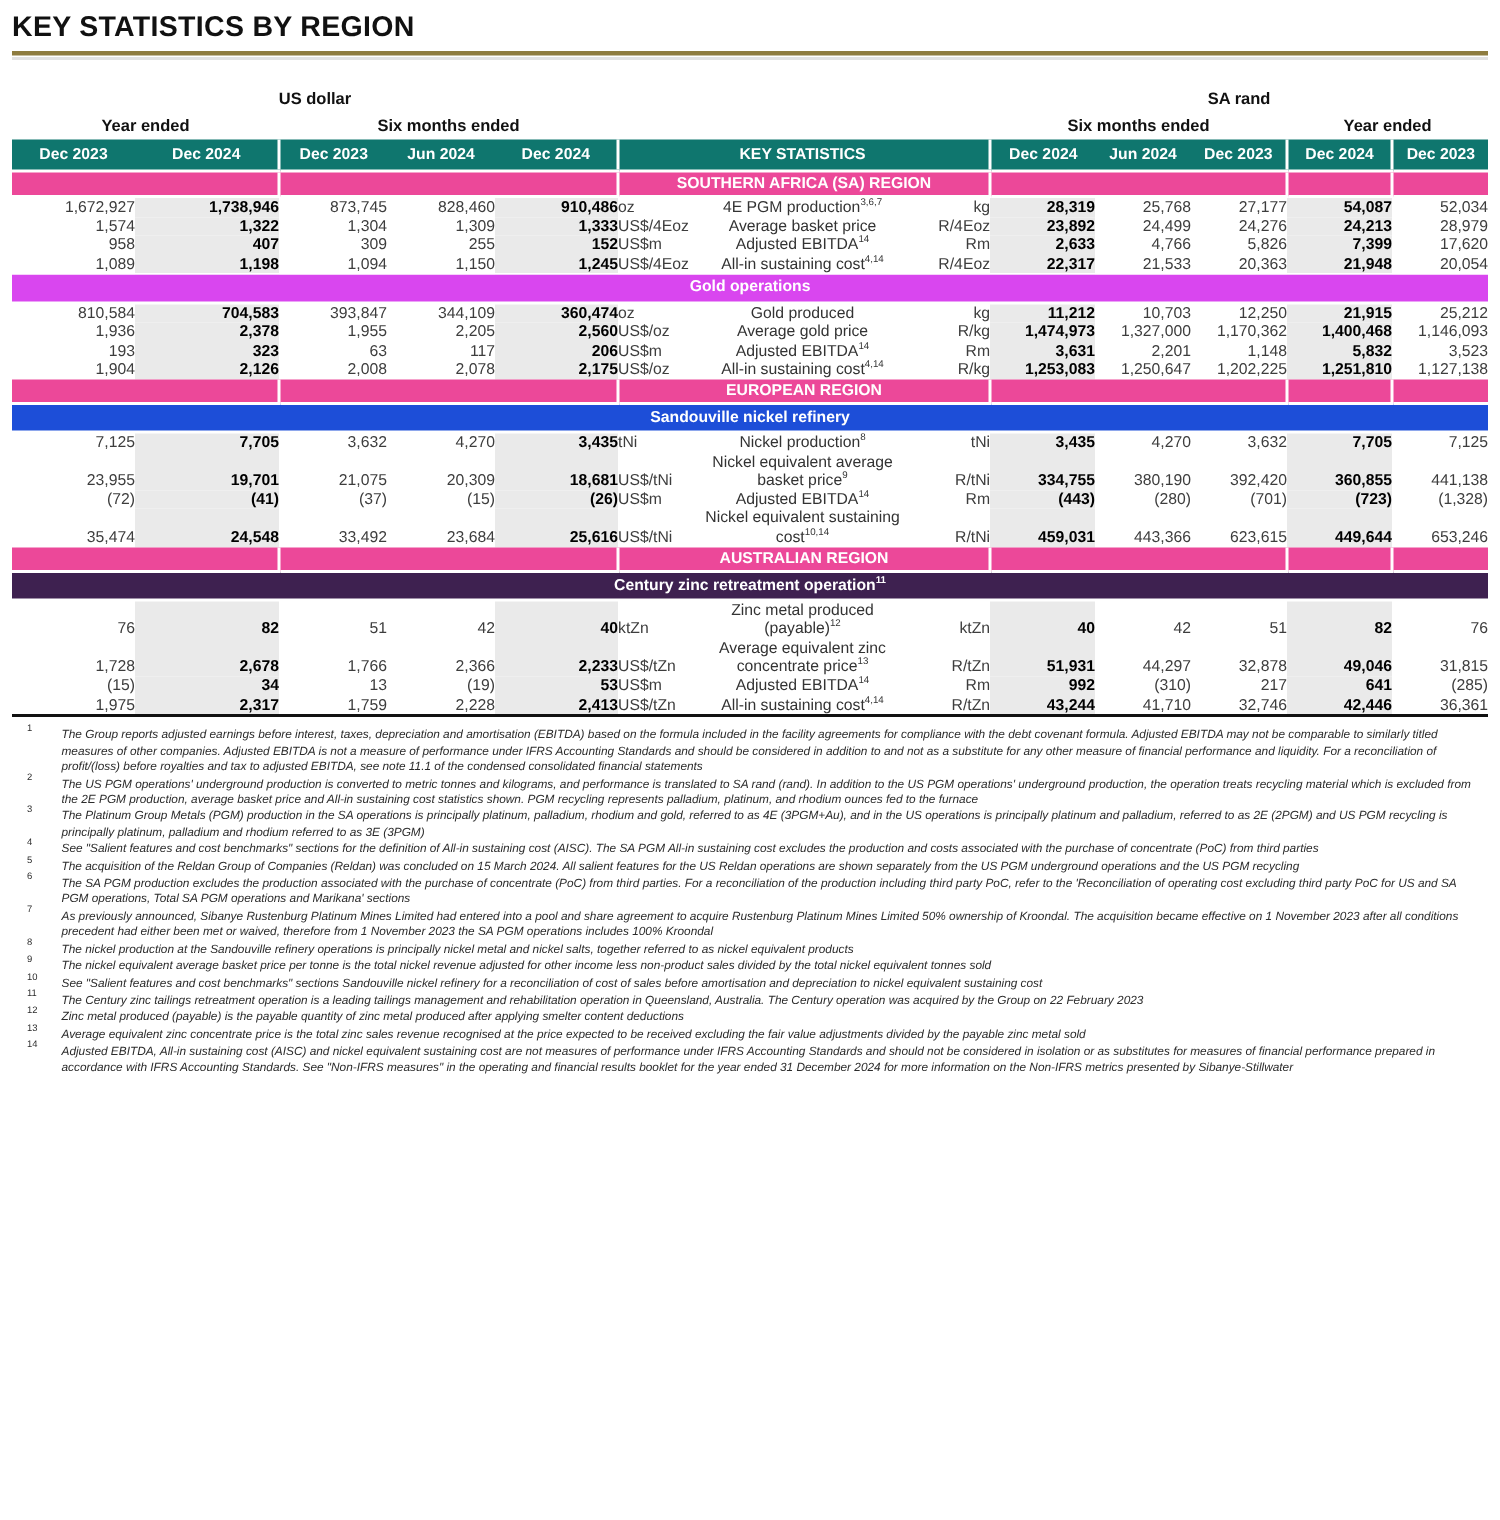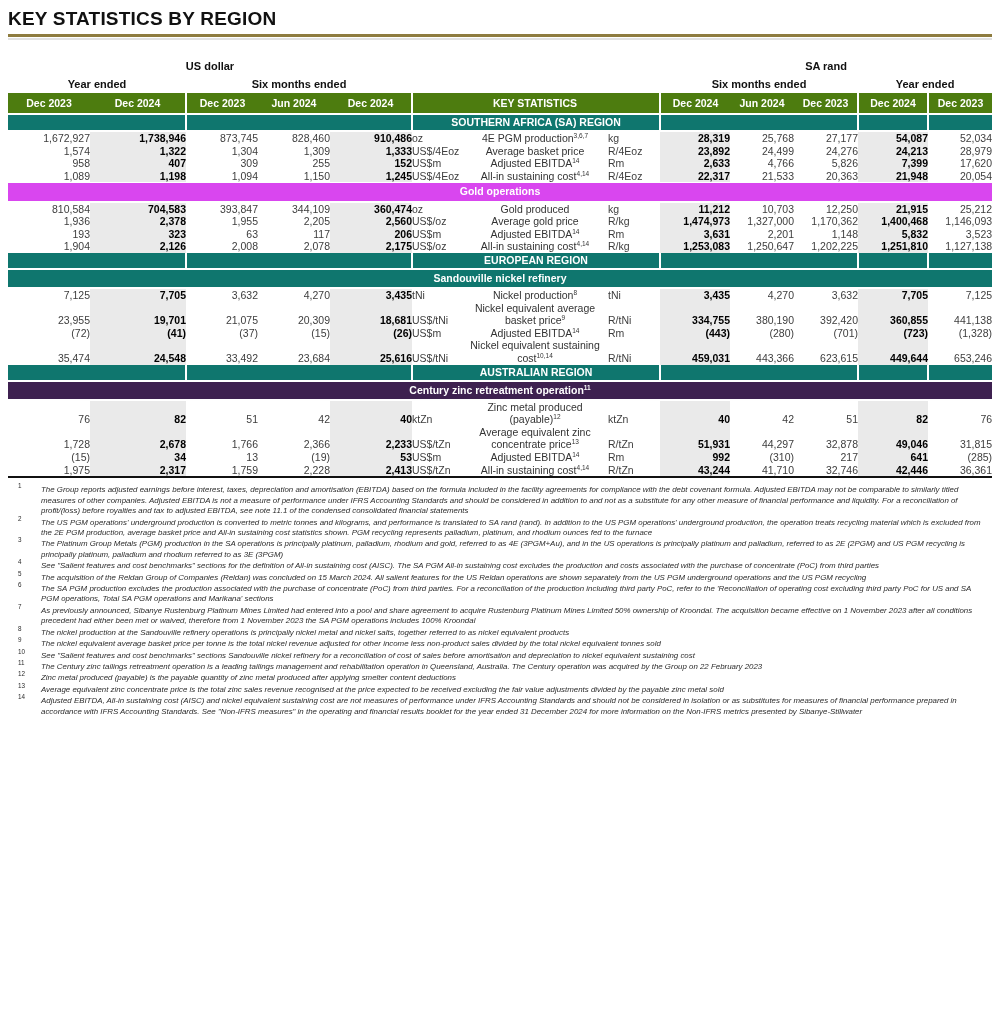--- a/index.html
+++ b/index.html
@@ -8,30 +8,30 @@
   .page-title{font-size:19px;font-weight:bold;letter-spacing:.2px;color:#111;margin:2px 0 4px 0;}
   .title-rule{height:3px;background:#8e7c3f;}
   .title-rule2{height:2px;background:#e2e2e2;margin-top:1px;}
 
   table.stats{border-collapse:collapse;table-layout:fixed;width:984px;margin-top:18px;border-bottom:2px solid #111;}
   table.stats td{font-size:10.5px;vertical-align:bottom;padding:0;line-height:1.2;}
 
   
   tr.r-currency td{height:15px;font-weight:bold;font-size:11px;text-align:center;vertical-align:bottom;color:#111;}
   tr.r-groups td{height:18px;font-weight:bold;font-size:11px;text-align:center;vertical-align:bottom;padding-bottom:2px;color:#111;}
-  tr.r-head td{background:#4d7c0f;color:#fff;font-weight:bold;height:20px;text-align:center;vertical-align:middle;border-bottom:2px solid #fff;}
-  tr.r-region td{background:#0f766e;color:#fff;font-weight:bold;height:15px;text-align:center;vertical-align:middle;border-bottom:2px solid #fff;}
+  tr.r-head td{background:#0f766e;color:#fff;font-weight:bold;height:20px;text-align:center;vertical-align:middle;border-bottom:2px solid #fff;}
+  tr.r-region td{background:#ec4899;color:#fff;font-weight:bold;height:15px;text-align:center;vertical-align:middle;border-bottom:2px solid #fff;}
   tr.r-bar td{color:#fff;font-weight:bold;height:16px;text-align:center;vertical-align:middle;border-top:1px solid #fff;border-bottom:2px solid #fff;}
   .sep-l{border-left:2px solid #fff;}
 
   
   td.num{text-align:right;padding:3px 8px 3px 0;color:#3d3d3d;}
   td.num.hl{background:#eaeaea;color:#000;font-weight:bold;}
   td.unit-us{text-align:left;padding:3px 0 3px 5px;color:#3d3d3d;}
-  td.unit-sa{padding:3px 9px 3px 0;color:#3d3d3d;}
+  td.unit-sa{text-align:right;padding:3px 9px 3px 0;color:#3d3d3d;}
   td.lbl{text-align:center;vertical-align:bottom;padding:2px 2px 3px 2px;color:#333;}
   sup{font-size:6.5px;line-height:0;}
   .bar-inner{display:inline-block;max-width:185px;line-height:1.25;padding:2px 0;}
 
   
   .footnotes{margin-top:5px;padding:2px 2px 0 0;}
   .fn{position:relative;padding-left:33px;font-style:italic;font-size:7.9px;line-height:1.32;color:#2b2b2b;margin-bottom:1px;}
   .fn sup.fn-num{position:absolute;left:10px;top:1px;font-style:normal;font-size:6.3px;color:#2b2b2b;}
 </style>
 </head>
@@ -219,21 +219,21 @@
         </tr>
         <tr class="r-region">
           <td colspan="2"></td>
           <td class="sep-l" colspan="3"></td>
           <td class="sep-l" colspan="3">EUROPEAN REGION</td>
           <td class="sep-l" colspan="3"></td>
           <td class="sep-l" colspan="1"></td>
           <td class="sep-l" colspan="1"></td>
         </tr>
         <tr class="r-bar">
-          <td colspan="13" style="background: #0f766e; margin-top: 41px;"><span class="bar-inner"><span>Sandouville nickel refinery</span><sup></sup></span></td>
+          <td colspan="13" style="background: #1d4ed8; margin-top: 41px;"><span class="bar-inner"><span>Sandouville nickel refinery</span><sup></sup></span></td>
         </tr>
         <tr class="r-data">
           <td class="num">7,125</td>
           <td class="num hl">7,705</td>
           <td class="num">3,632</td>
           <td class="num">4,270</td>
           <td class="num hl">3,435</td>
           <td class="unit-us">tNi</td>
           <td class="lbl"><span>Nickel production</span><sup>8</sup></td>
           <td class="unit-sa">tNi</td>

